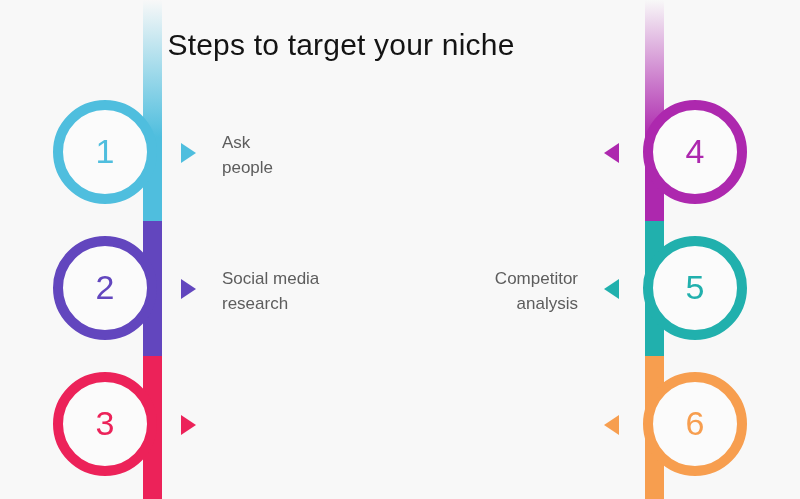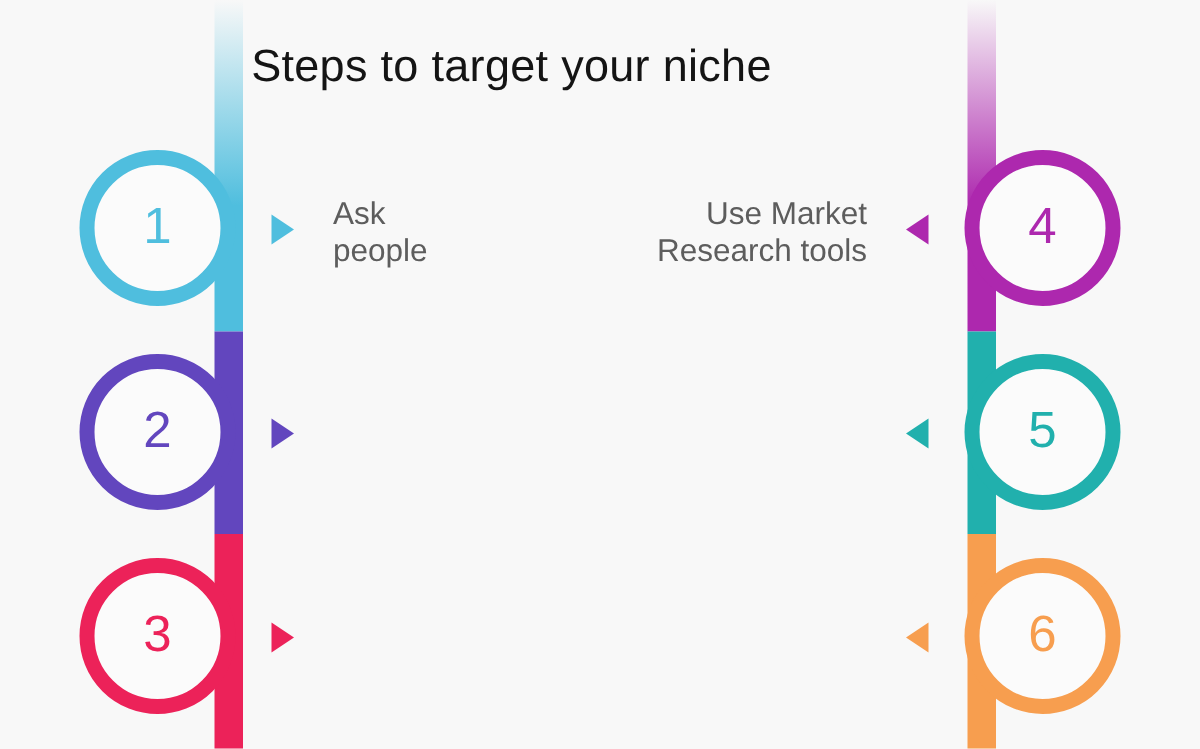--- a/index.html
+++ b/index.html
@@ -104,21 +104,21 @@
   }
   .arrow.left-pointing {
     right: 131px;
     border-right: 15px solid #000;
   }
 
   
   .label {
     position: absolute;
     top: 30px;
-    font-size: 21px;
+    font-size: 17px;
     line-height: 25px;
     color: #5d5d5d;
     white-space: pre-line;
   }
   .step.left .label {
     left: 172px;
     text-align: left;
   }
   .step.right .label {
     right: 172px;
@@ -151,43 +151,45 @@
     <div class="arrow right-pointing" style="border-left-color: rgb(79, 190, 222);"></div>
     <div class="label" style="color: rgb(93, 93, 93);">Ask
 people</div>
   </div>
 
   <div class="step left r2">
     <div class="circle" style="border-color: rgb(98, 70, 190);">
       <span class="circle-num" style="color: rgb(98, 70, 190);">2</span>
     </div>
     <div class="arrow right-pointing" style="border-left-color: rgb(98, 70, 190);"></div>
+    <div class="label" style="color: rgb(93, 93, 93);">Social media
+research</div>
   </div>
 
   <div class="step left r3">
     <div class="circle" style="border-color: rgb(236, 34, 89);">
       <span class="circle-num" style="color: rgb(236, 34, 89);">3</span>
     </div>
     <div class="arrow right-pointing" style="border-left-color: rgb(236, 34, 89);"></div>
   </div>
 
   <div class="step right r1">
     <div class="circle" style="border-color: rgb(173, 40, 174);">
       <span class="circle-num" style="color: rgb(173, 40, 174);">4</span>
     </div>
     <div class="arrow left-pointing" style="border-right-color: rgb(173, 40, 174);"></div>
-    <div class="label" style="color: rgb(93, 93, 93);">Use Market
-Research tools</div>
   </div>
 
   <div class="step right r2">
     <div class="circle" style="border-color: rgb(33, 176, 173);">
       <span class="circle-num" style="color: rgb(33, 176, 173);">5</span>
     </div>
     <div class="arrow left-pointing" style="border-right-color: rgb(33, 176, 173);"></div>
+    <div class="label" style="color: rgb(93, 93, 93);">Competitor
+analysis</div>
   </div>
 
   <div class="step right r3">
     <div class="circle" style="border-color: rgb(247, 158, 79);">
       <span class="circle-num" style="color: rgb(247, 158, 79);">6</span>
     </div>
     <div class="arrow left-pointing" style="border-right-color: rgb(247, 158, 79);"></div>
   </div>
 
 </div>

